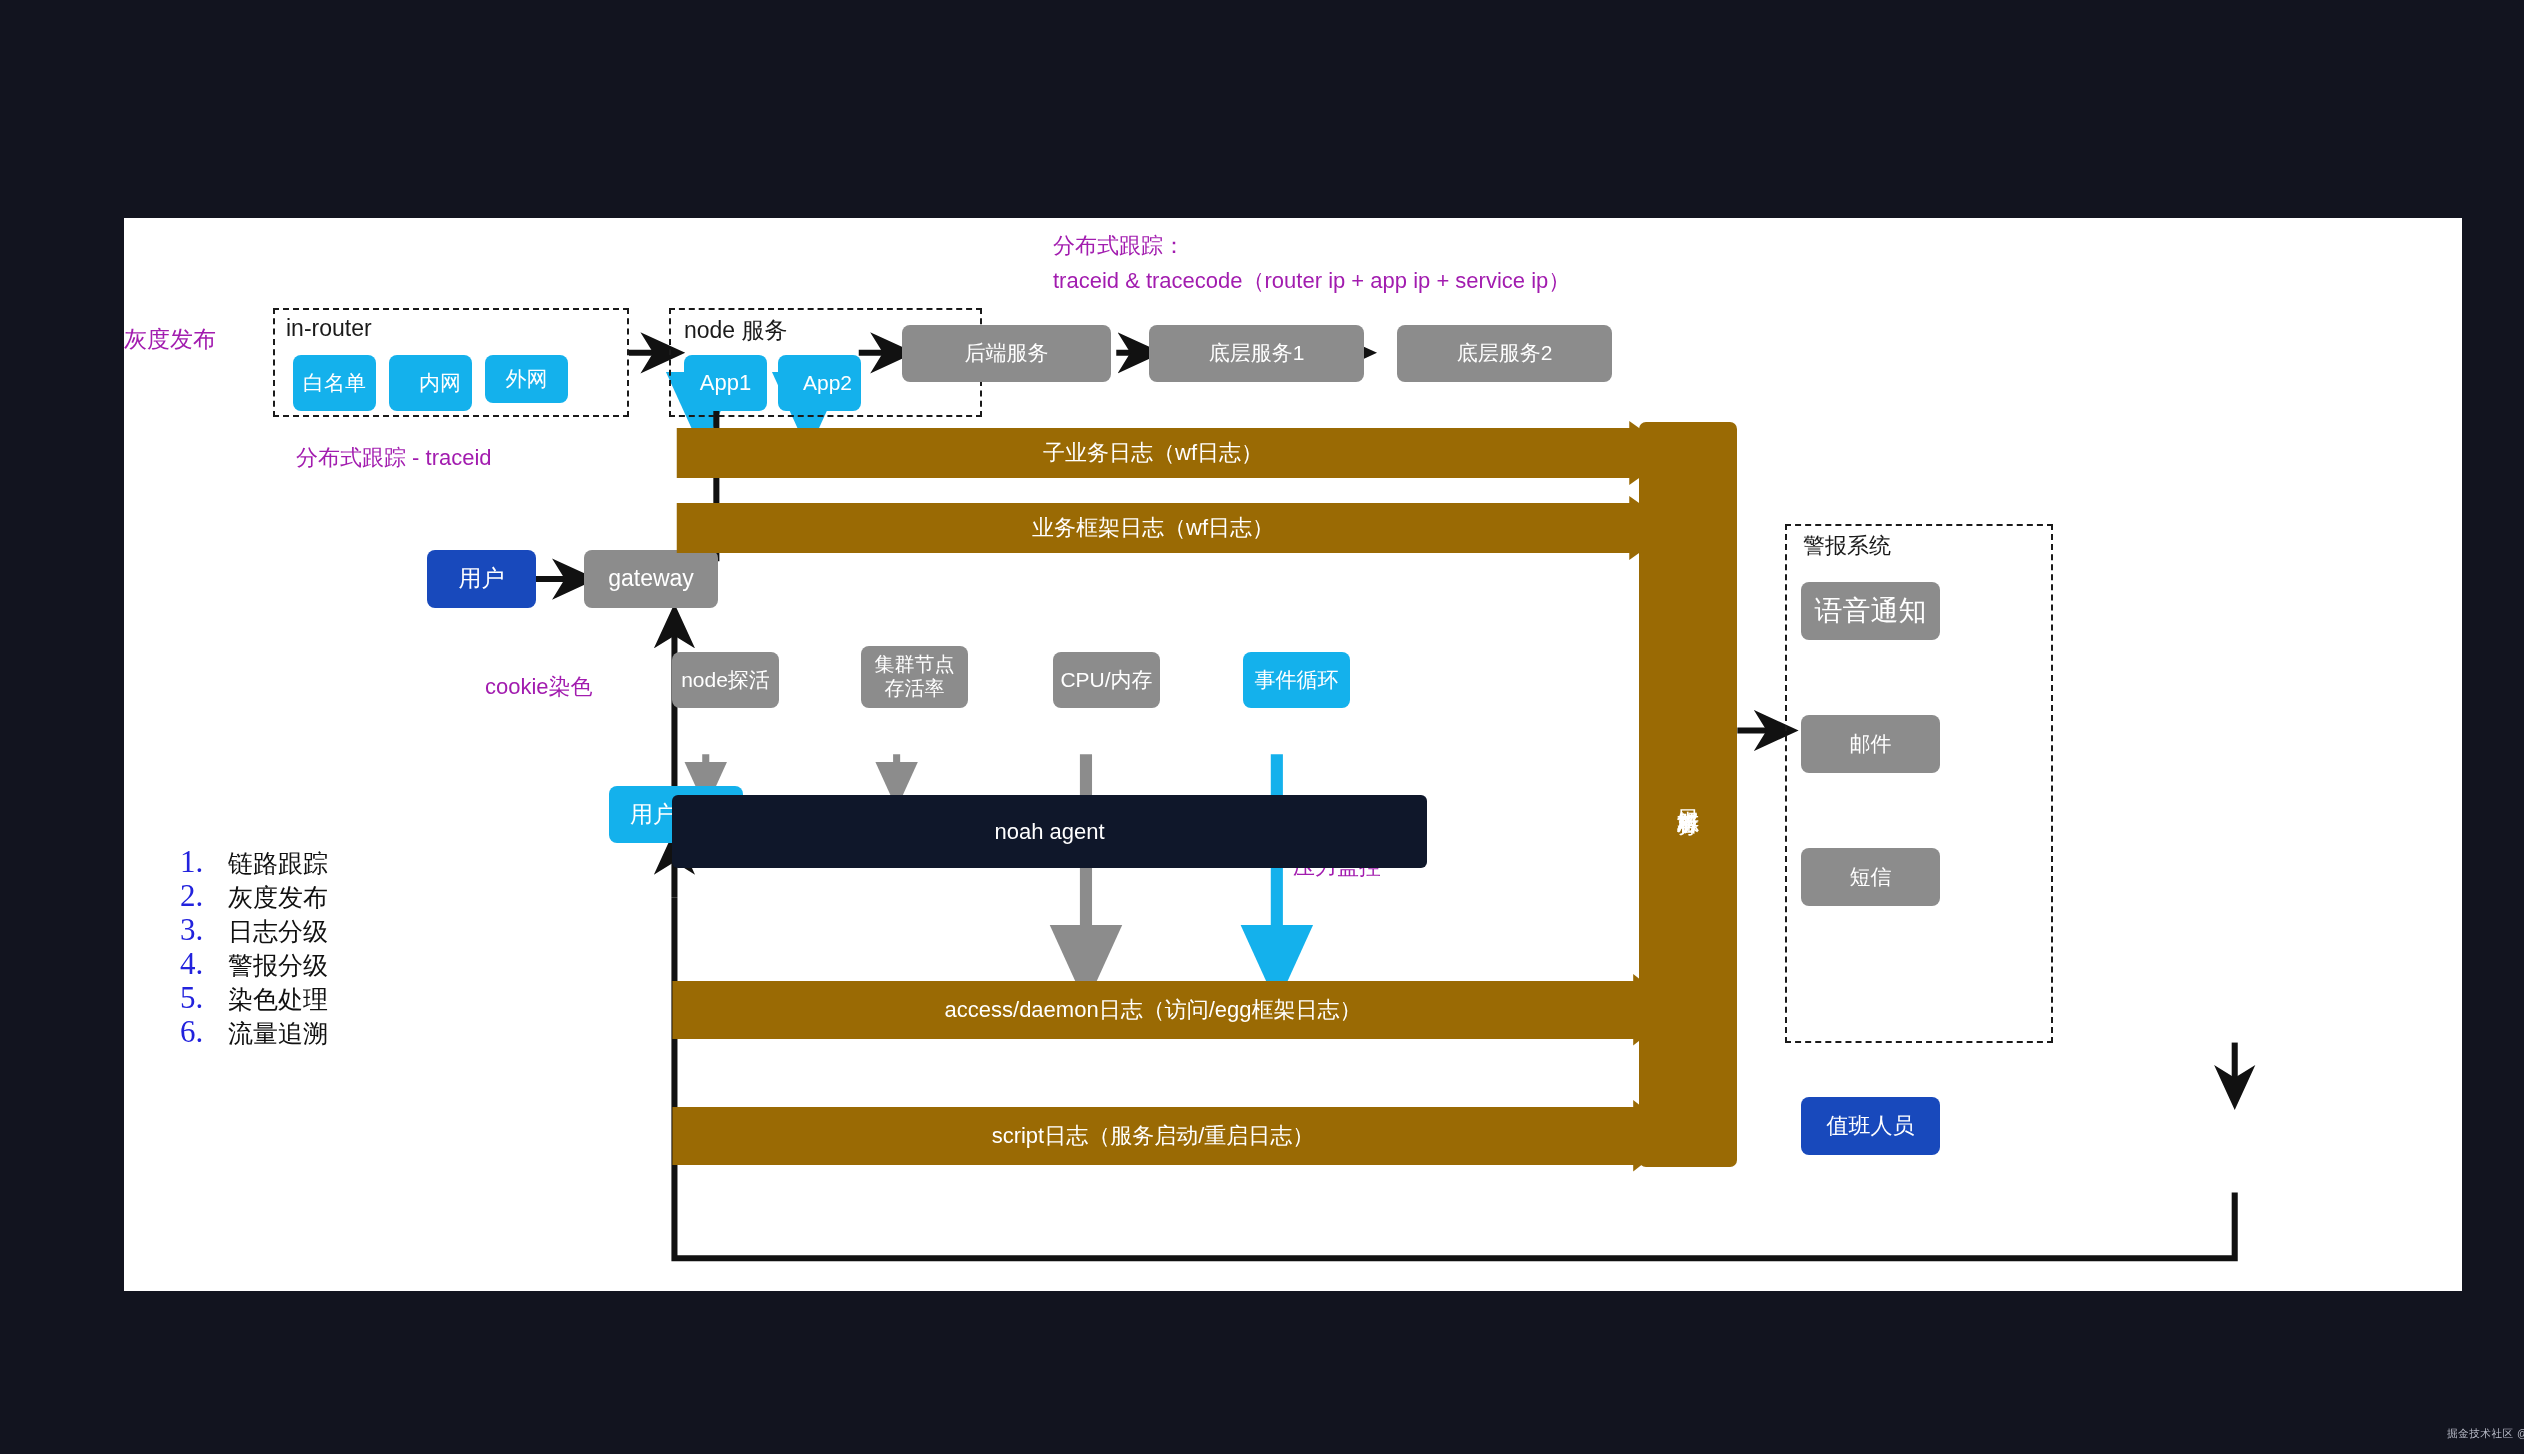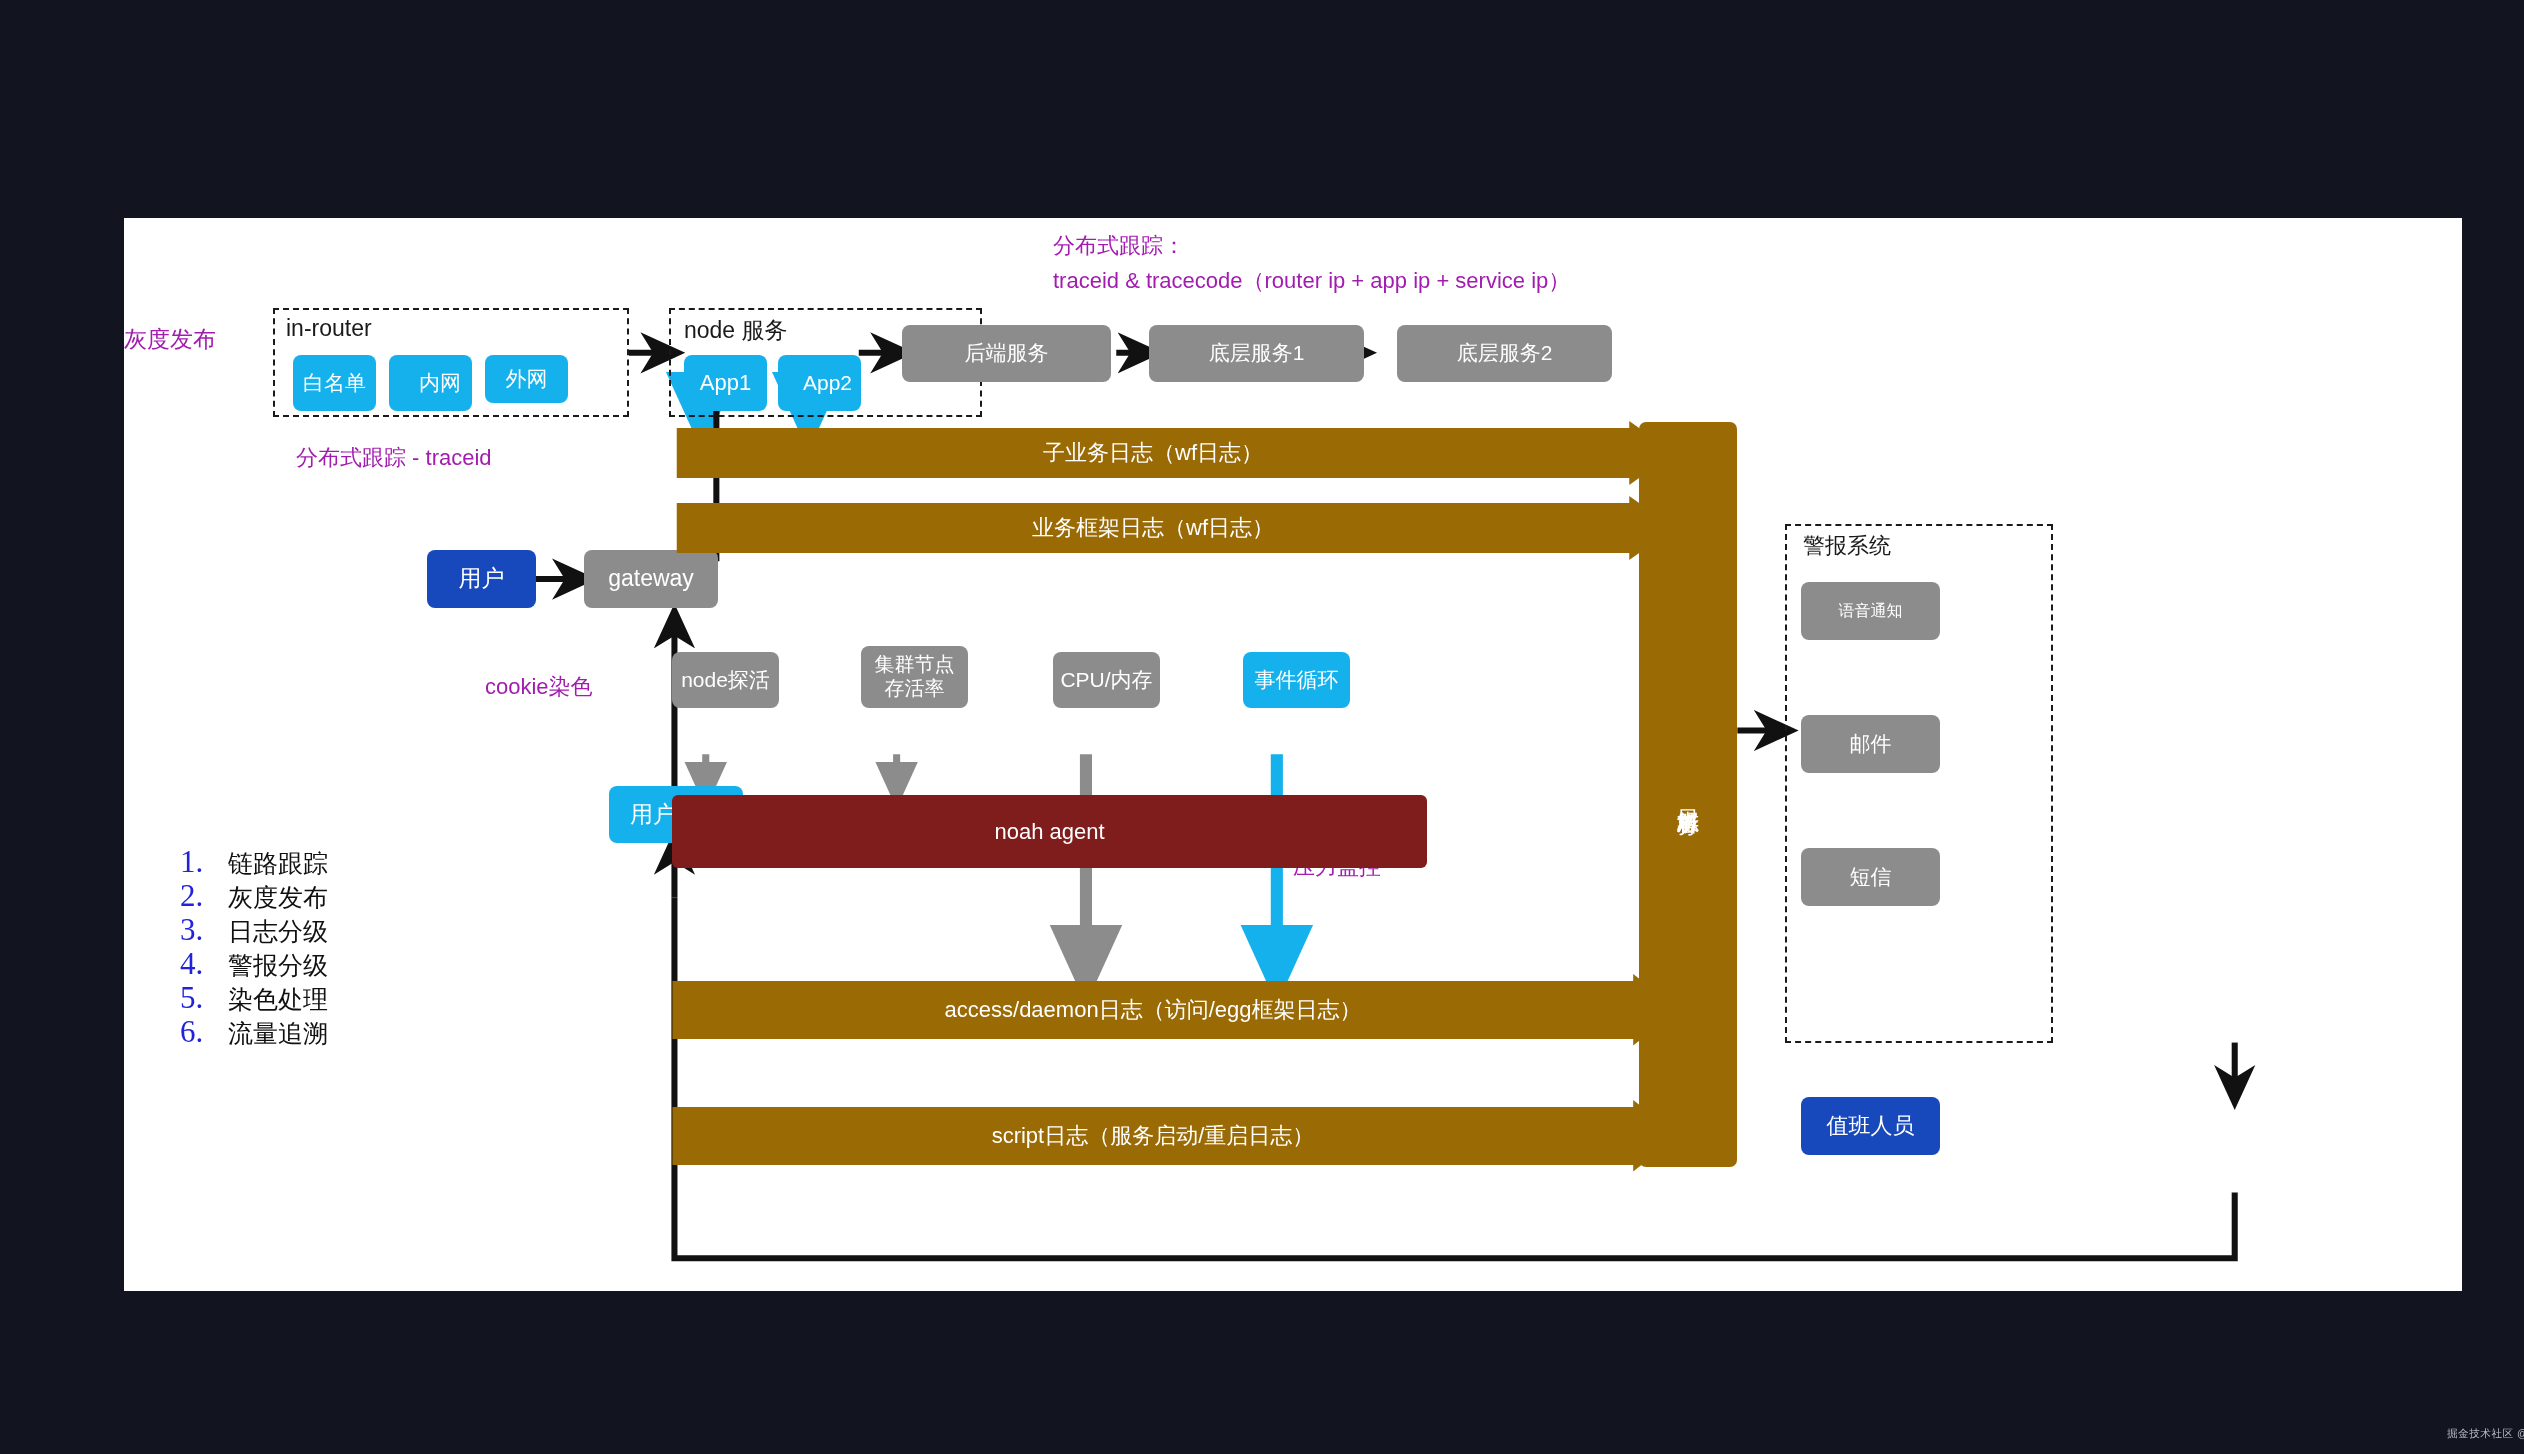--- a/index.html
+++ b/index.html
@@ -9,21 +9,21 @@
   
   #canvas{position:absolute;left:124px;top:218px;width:2338px;height:1073px;background:#ffffff;}
 
   
   .node{position:absolute;box-sizing:border-box;display:flex;align-items:center;
         justify-content:center;text-align:center;color:#ffffff;border-radius:8px;
         line-height:1.18;white-space:pre-line;}
   .cyan{background:#14b1ec;}
   .gray{background:#8c8c8c;}
   .dblue{background:#1849bc;}
-  .lgray{background:#7f1d1d;}
+  .lgray{background:#0f172a;}
   .gold{background:#9a6a04;}
 
   
   .dashgrp{position:absolute;box-sizing:border-box;border:2px dashed #1a1a1a;background:transparent;}
   .grplabel{position:absolute;color:#1a1a1a;white-space:nowrap;}
 
   
   .anno{position:absolute;color:#a21caf;white-space:pre-line;line-height:1.32;}
 
   
@@ -165,21 +165,21 @@
   <div class="node cyan" style="left:1119px;top:434px;width:107px;height:56px;font-size:21px;">事件循环</div>
 
   <div class="anno" style="left:1169px;top:634px;font-size:22px;">压力监控</div>
 
   <div class="node lgray" style="left:548px;top:577px;width:755px;height:73px;font-size:22px;color:#ffffff;border-radius:6px;">noah agent</div>
 
   <div class="node gold vert" style="left:1515px;top:204px;width:98px;height:745px;font-size:22px;border-radius:7px;">日志解析服务</div>
 
   <div class="dashgrp" style="left:1661px;top:306px;width:268px;height:519px;"></div>
   <div class="grplabel" style="left:1679px;top:313px;font-size:22px;">警报系统</div>
-  <div class="node gray" style="left:1677px;top:364px;width:139px;height:58px;font-size:16px;">语音通知</div>
+  <div class="node gray" style="left:1677px;top:364px;width:139px;height:58px;font-size:28px;">语音通知</div>
   <div class="node gray" style="left:1677px;top:497px;width:139px;height:58px;font-size:21px;">邮件</div>
   <div class="node gray" style="left:1677px;top:630px;width:139px;height:58px;font-size:21px;">短信</div>
 
   <div class="node dblue" style="left:1677px;top:879px;width:139px;height:58px;font-size:22px;">值班人员</div>
 
   <div id="numlist">
     <div class="nrow">
       <span class="nnum">1.</span>
       <span class="ntxt">链路跟踪</span>
     </div>

